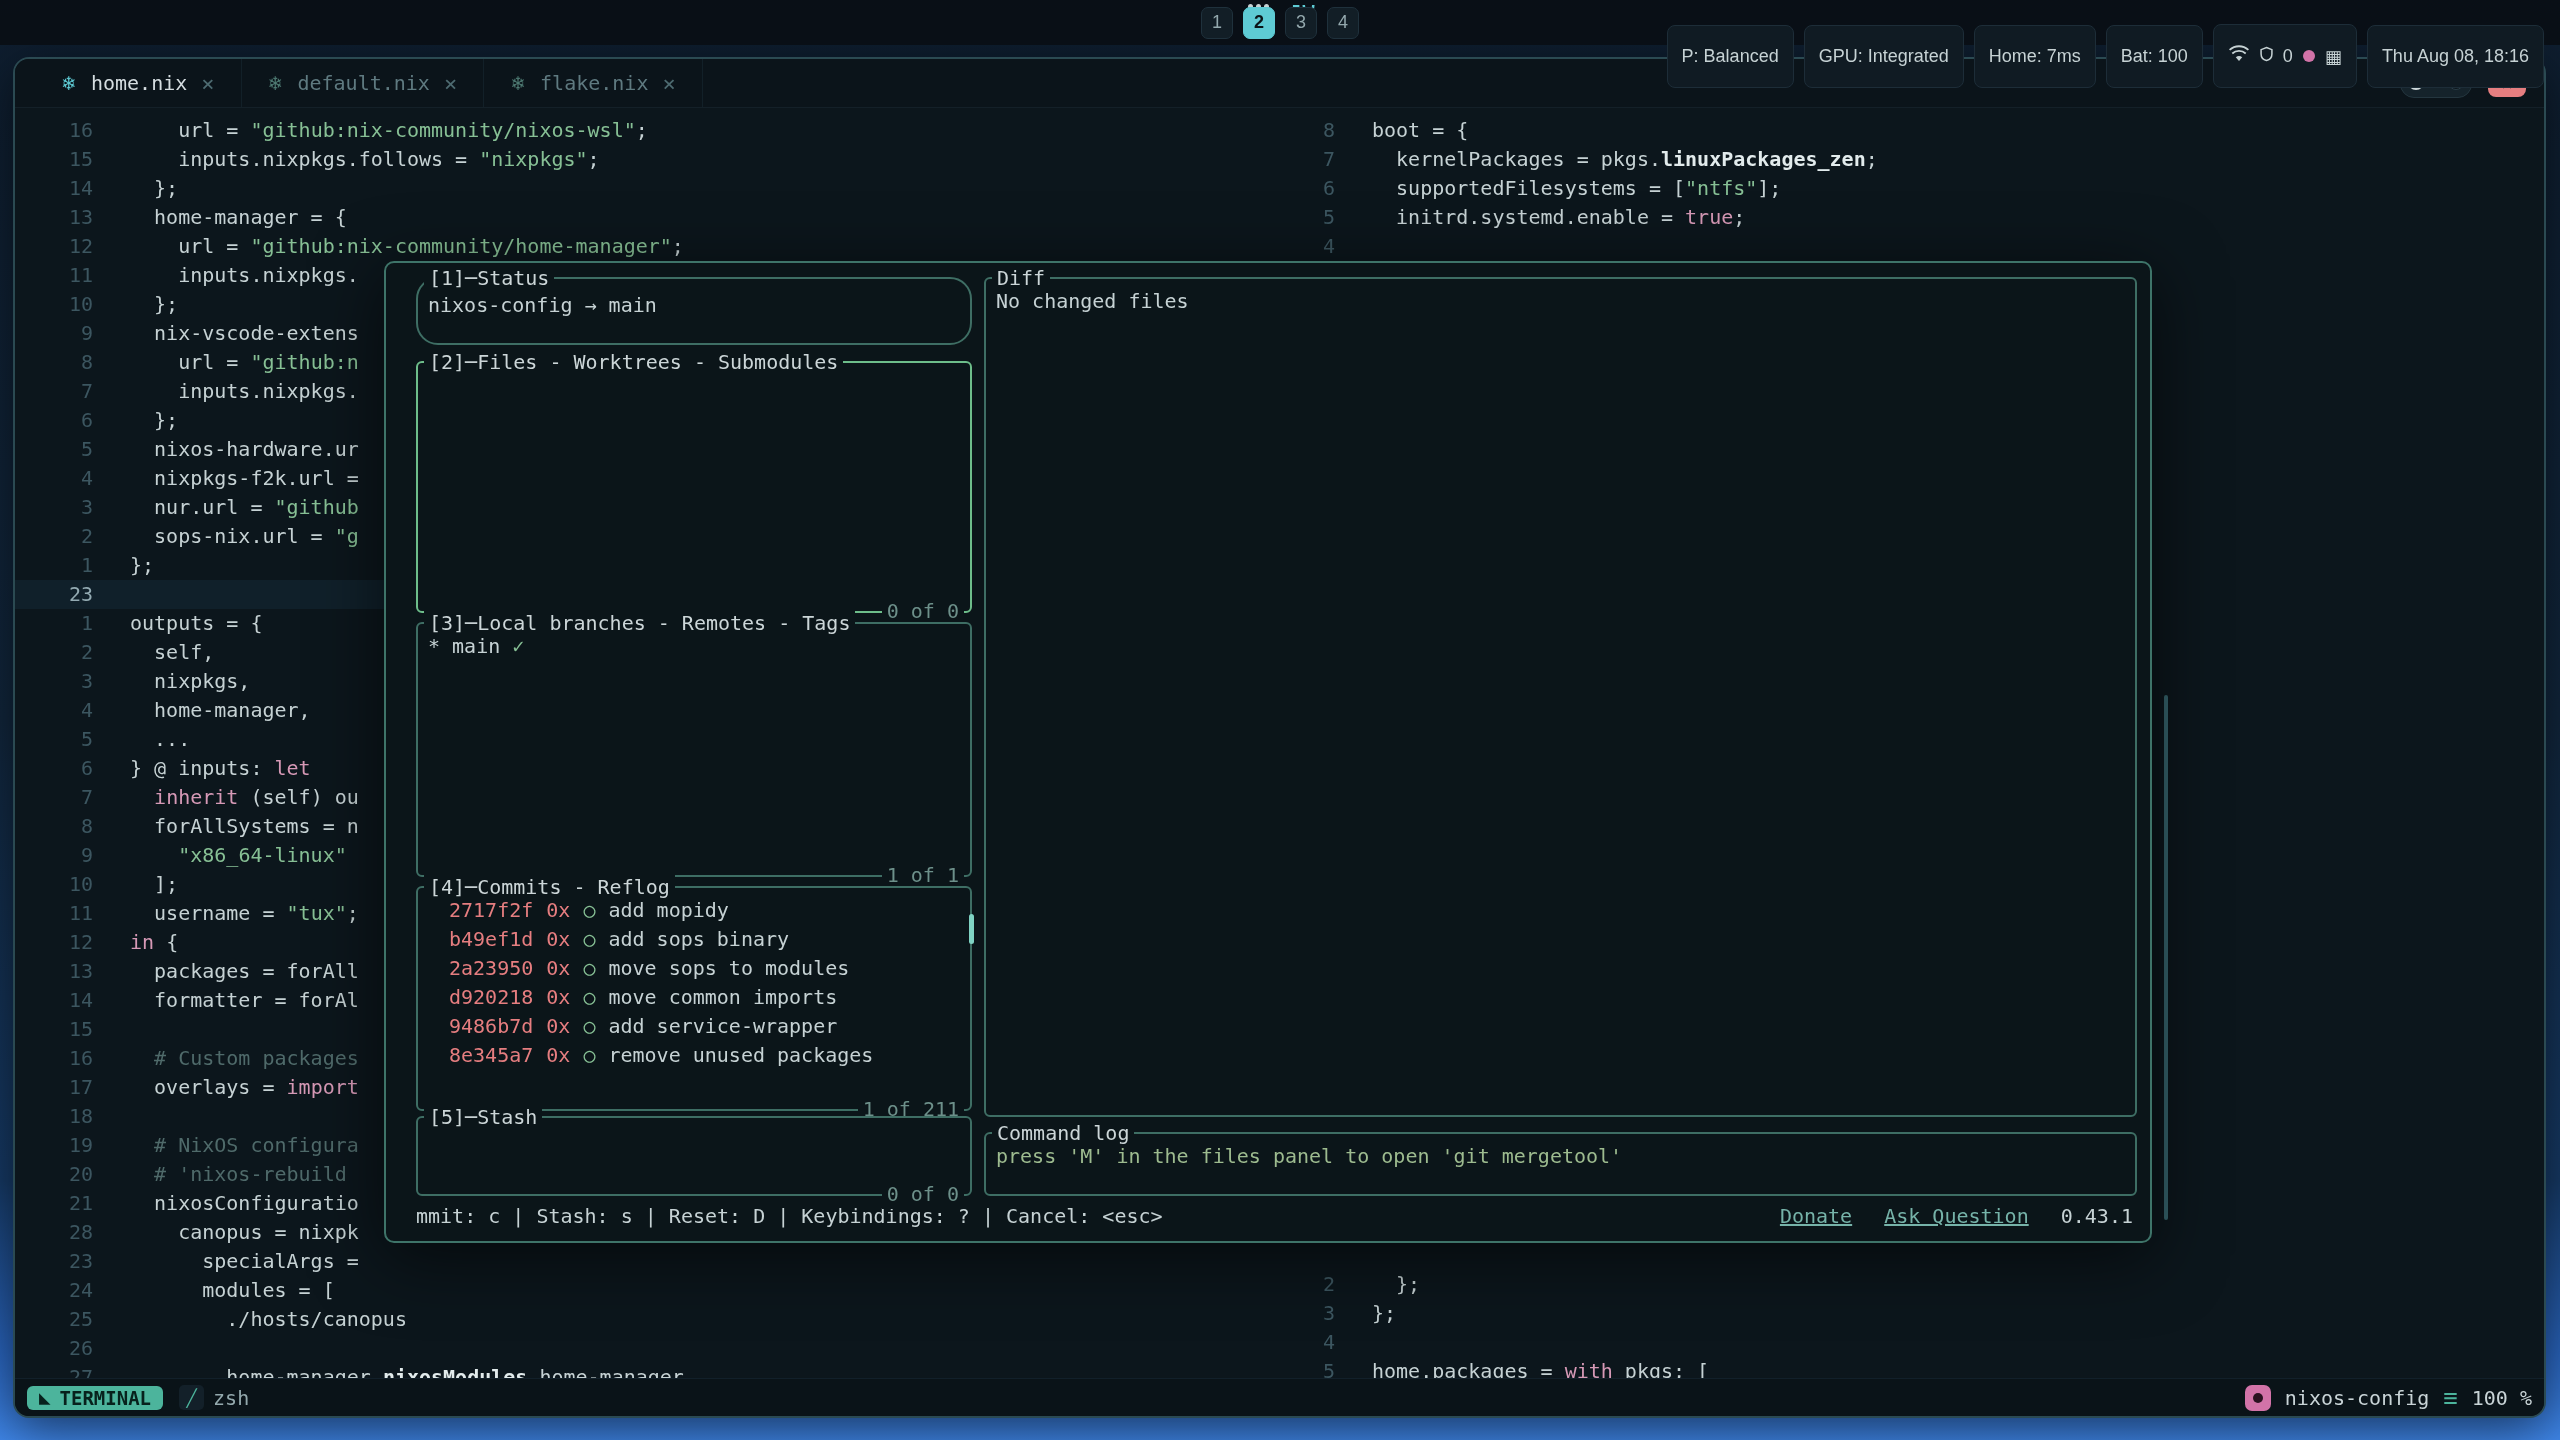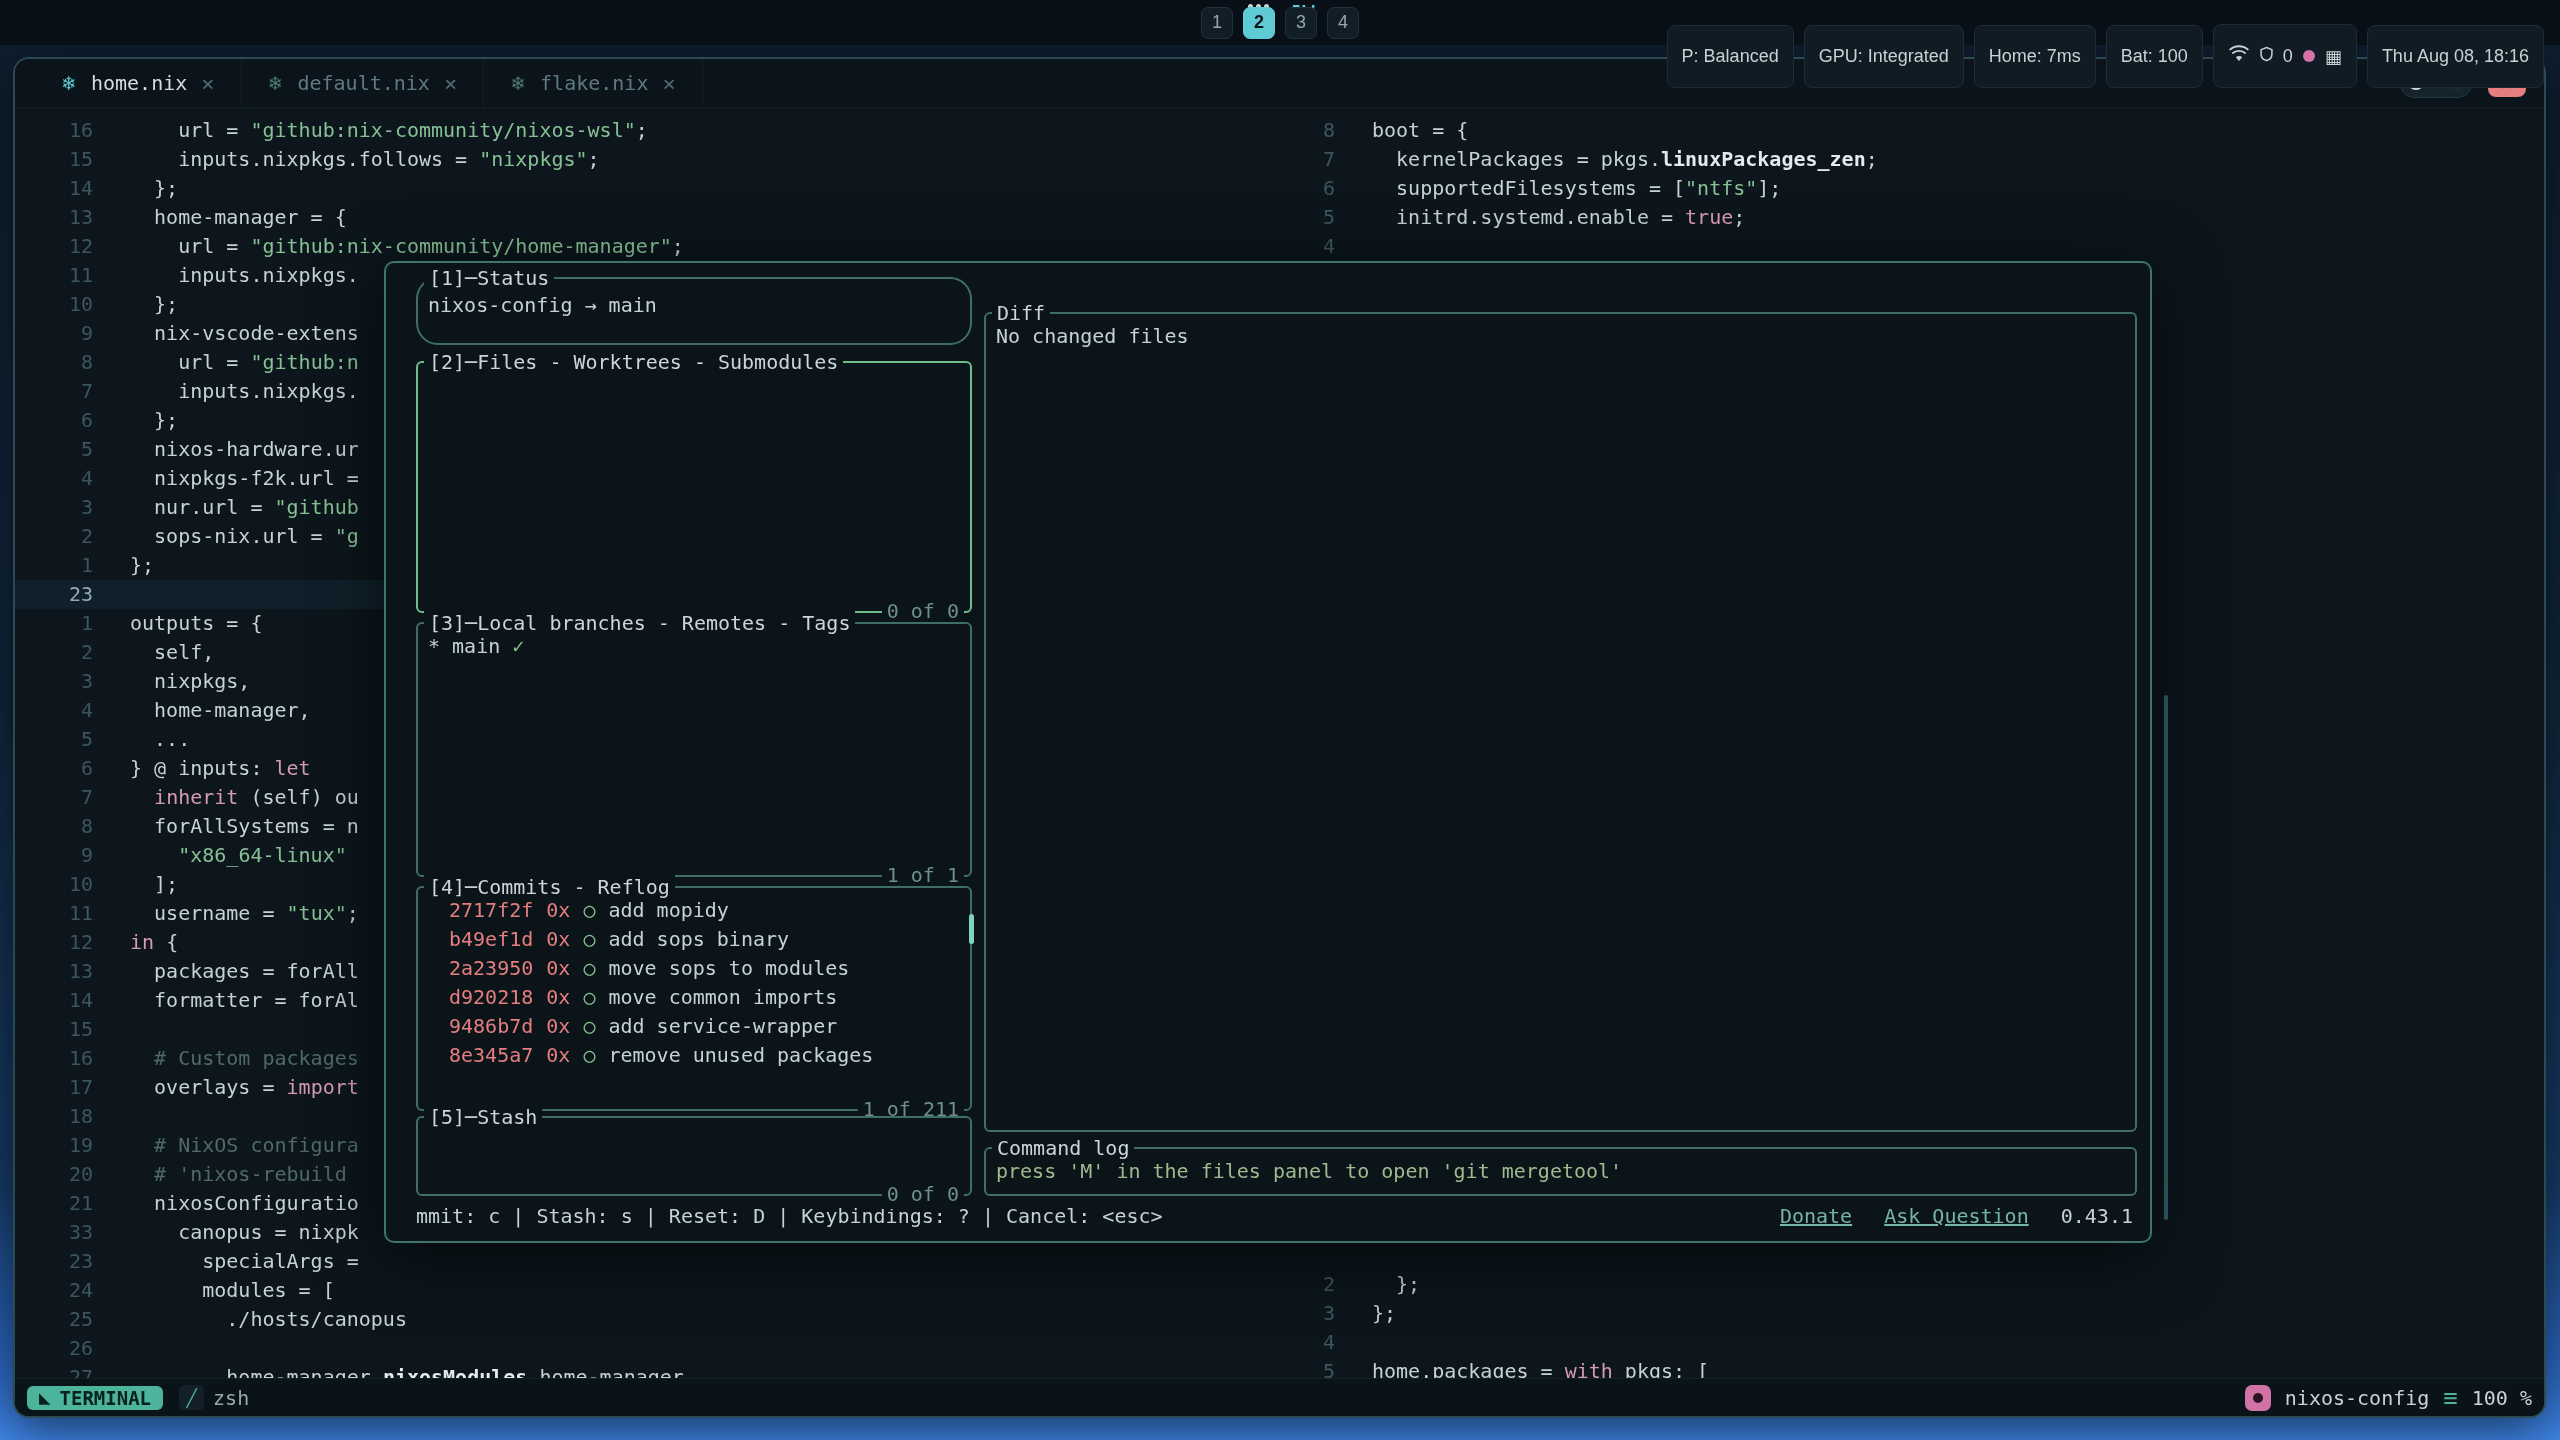--- a/index.html
+++ b/index.html
@@ -60,21 +60,21 @@
   .tk-com{color:var(--comment,#4f6a6a);} .tk-b{color:#e2ebec;font-weight:bold;}
   .right-scrollbar{position:absolute;left:2149px;top:636px;width:4px;height:525px;background:#35626b;border-radius:2px;z-index:3;}
   
   .lazygit{position:absolute;left:369px;top:202px;width:1768px;height:982px;box-sizing:border-box;
     background:#0b1519;border:2px solid #3e7469;border-radius:10px;z-index:10;
     display:flex;flex-direction:column;padding:14px 13px 10px 30px;
     font-family:"DejaVu Sans Mono",monospace;font-size:20px;line-height:29px;color:#c6d2d4;
     box-shadow:0 14px 70px rgba(0,0,0,.6);}
   .lg-cols{display:flex;gap:12px;flex:1;min-height:0;}
   .lg-left{width:556px;flex:none;display:flex;flex-direction:column;}
-  .lg-right{flex:1;display:flex;flex-direction:column;margin-top:35px;}
+  .lg-right{flex:1;display:flex;flex-direction:column;}
   .panel{position:relative;border:2px solid var(--border_teal,#3e6e64);border-radius:6px;box-sizing:border-box;}
   .panel.focus{border-color:var(--focus_green,#6dbd8a);}
   .ptitle{position:absolute;top:-15px;left:6px;background:#0b1519;padding:0 5px;white-space:pre;color:#ccd6d8;}
   .pcount{position:absolute;bottom:-15px;right:6px;background:#0b1519;padding:0 5px;color:#6d908a;}
   .pbody{padding:8px 10px;overflow:hidden;}
   #p-status{height:68px;margin-bottom:16px;border-radius:22px;}
   #p-status .pbody{padding-top:12px;}
   #p-files{flex:1;margin-bottom:9px;}
   #p-branches{height:255px;margin-bottom:9px;}
   #p-commits{height:225px;margin-bottom:5px;padding-left:21px;}
@@ -204,21 +204,21 @@
         <div class="crow"><span class="ln">12</span><span class="code"><span class="tk-kw">in</span><span class="tk-fg"> {</span></span></div>
         <div class="crow"><span class="ln">13</span><span class="code"><span class="tk-fg">  packages = forAll</span></span></div>
         <div class="crow"><span class="ln">14</span><span class="code"><span class="tk-fg">  formatter = forAl</span></span></div>
         <div class="crow"><span class="ln">15</span><span class="code"></span></div>
         <div class="crow"><span class="ln">16</span><span class="code"><span class="tk-com">  # Custom packages</span></span></div>
         <div class="crow"><span class="ln">17</span><span class="code"><span class="tk-fg">  overlays = </span><span class="tk-kw">import</span></span></div>
         <div class="crow"><span class="ln">18</span><span class="code"></span></div>
         <div class="crow"><span class="ln">19</span><span class="code"><span class="tk-com">  # NixOS configura</span></span></div>
         <div class="crow"><span class="ln">20</span><span class="code"><span class="tk-com">  # 'nixos-rebuild</span></span></div>
         <div class="crow"><span class="ln">21</span><span class="code"><span class="tk-fg">  nixosConfiguratio</span></span></div>
-        <div class="crow"><span class="ln">33</span><span class="code"><span class="tk-fg">    canopus = nixpk</span></span></div>
+        <div class="crow"><span class="ln">28</span><span class="code"><span class="tk-fg">    canopus = nixpk</span></span></div>
         <div class="crow"><span class="ln">23</span><span class="code"><span class="tk-fg">      specialArgs =</span></span></div>
         <div class="crow"><span class="ln">24</span><span class="code"><span class="tk-fg">      modules = [</span></span></div>
         <div class="crow"><span class="ln">25</span><span class="code"><span class="tk-fg">        ./hosts/canopus</span></span></div>
         <div class="crow"><span class="ln">26</span><span class="code"></span></div>
         <div class="crow"><span class="ln">27</span><span class="code"><span class="tk-fg">        home-manager.</span><span class="tk-b">nixosModules</span><span class="tk-fg">.home-manager</span></span></div>
       </div>
     <div class="pane pane-right">
         <div class="crow"><span class="ln">8</span><span class="code"><span class="tk-fg">boot = {</span></span></div>
         <div class="crow"><span class="ln">7</span><span class="code"><span class="tk-fg">  kernelPackages = pkgs.</span><span class="tk-b">linuxPackages_zen</span><span class="tk-fg">;</span></span></div>
         <div class="crow"><span class="ln">6</span><span class="code"><span class="tk-fg">  supportedFilesystems = [</span><span class="tk-str">"ntfs"</span><span class="tk-fg">];</span></span></div>

